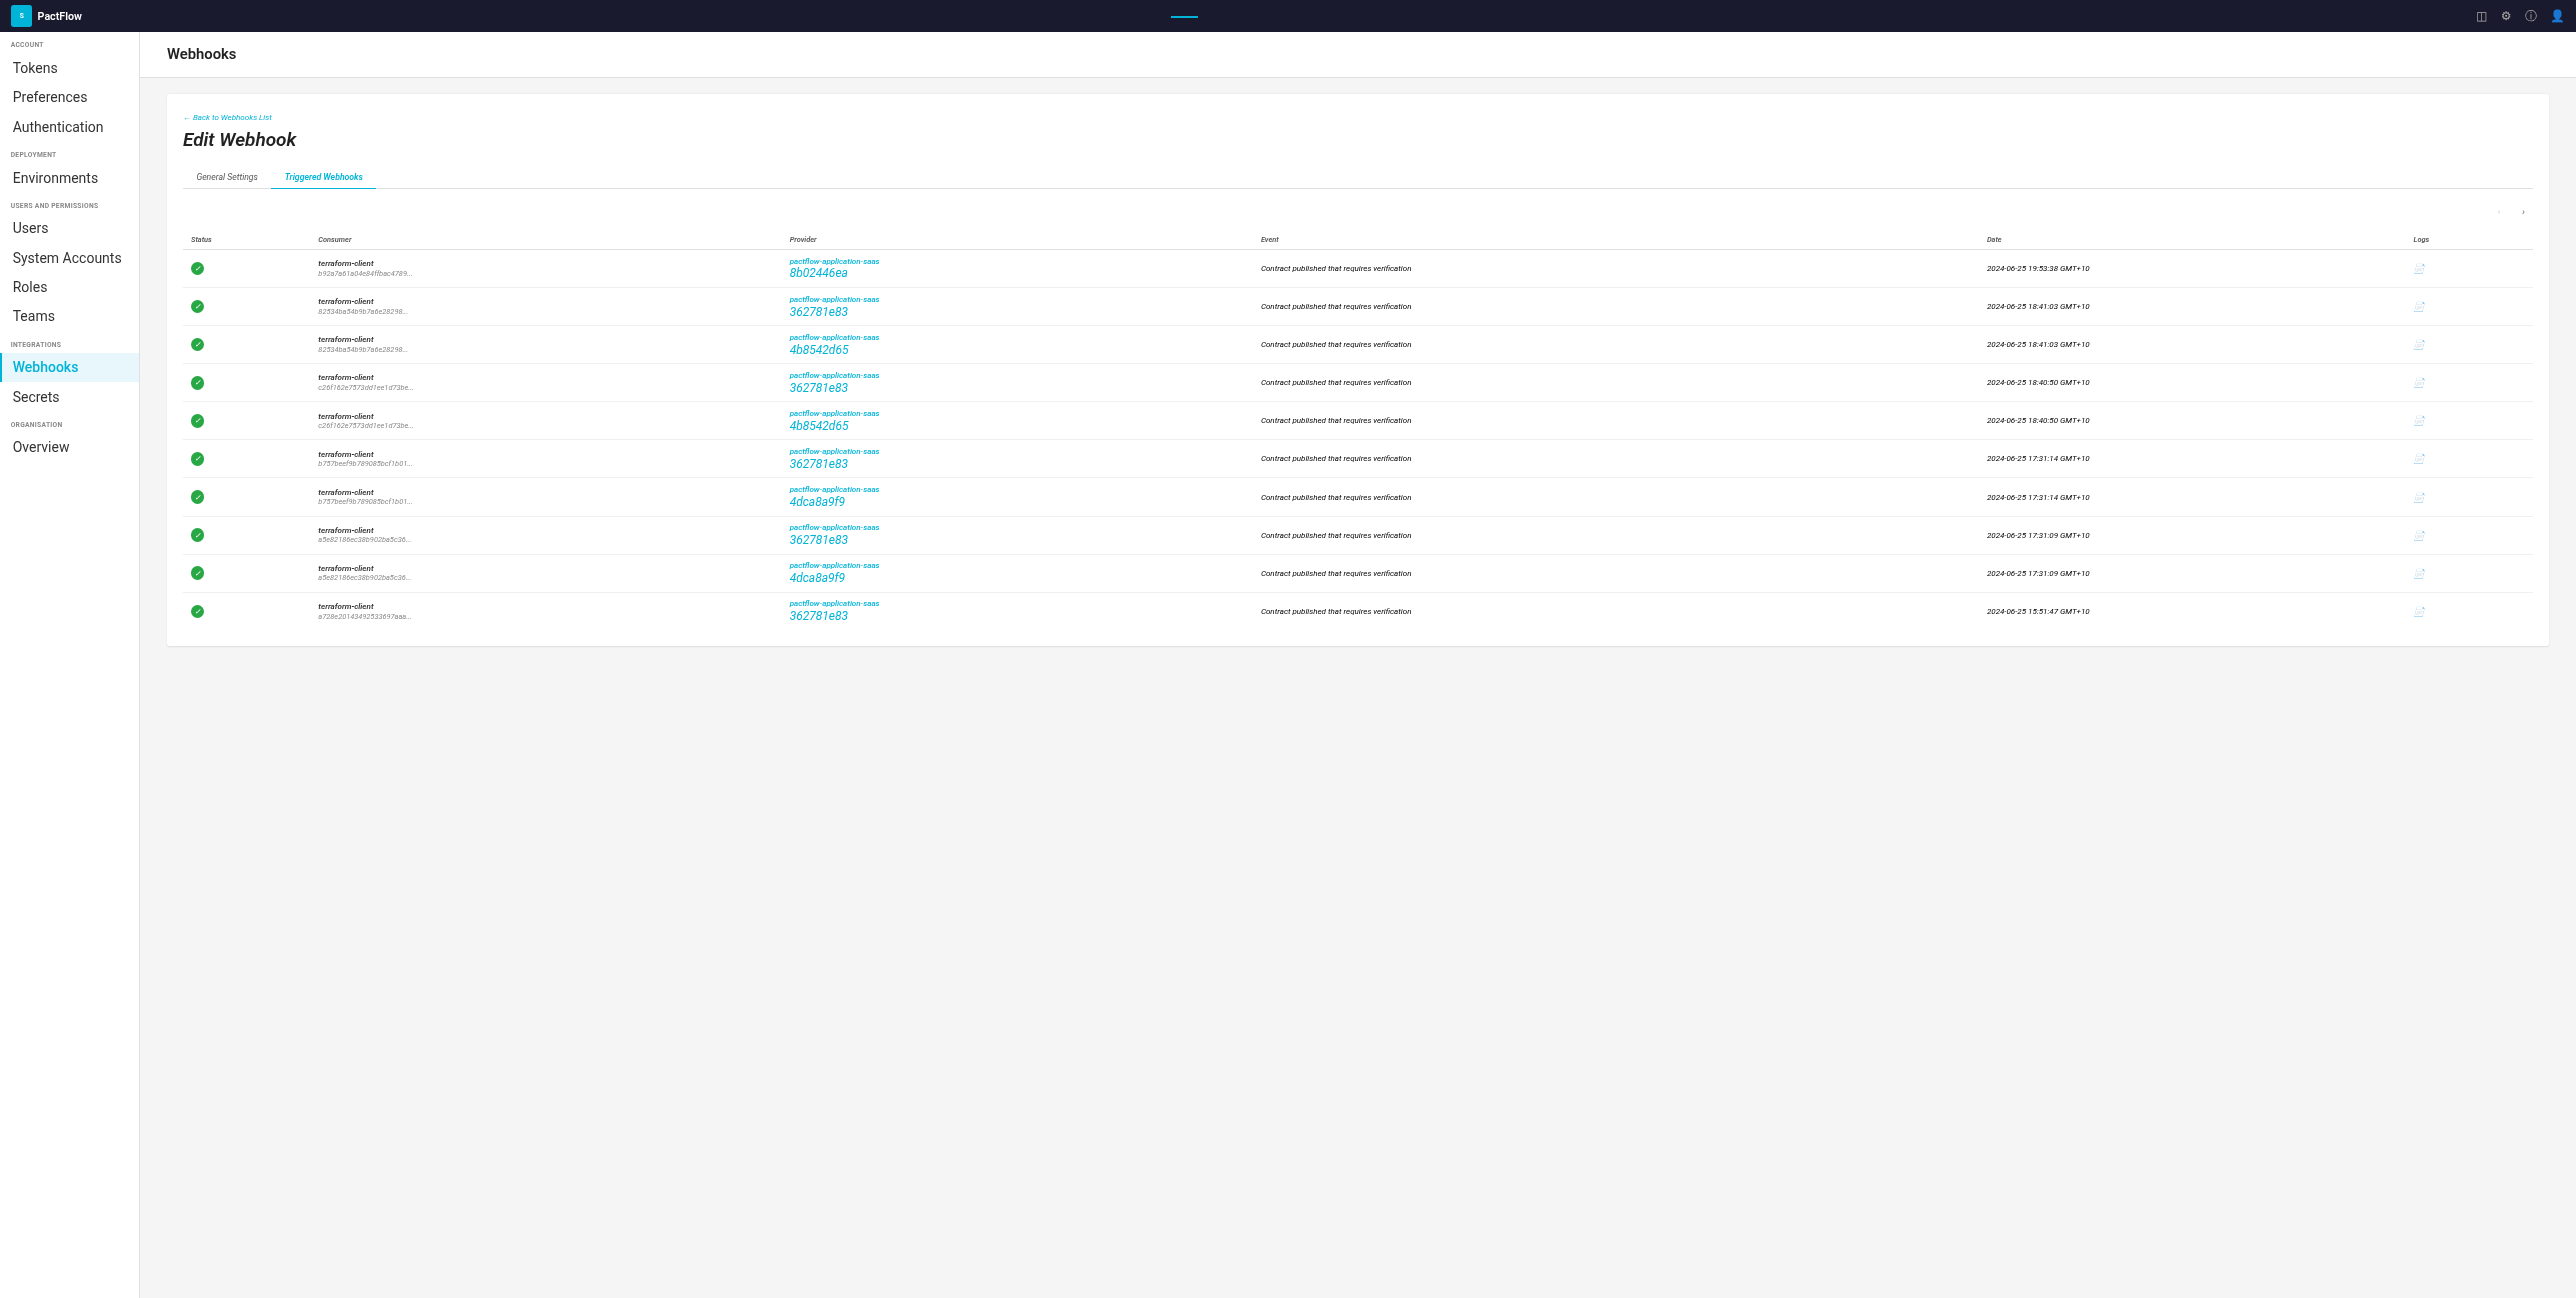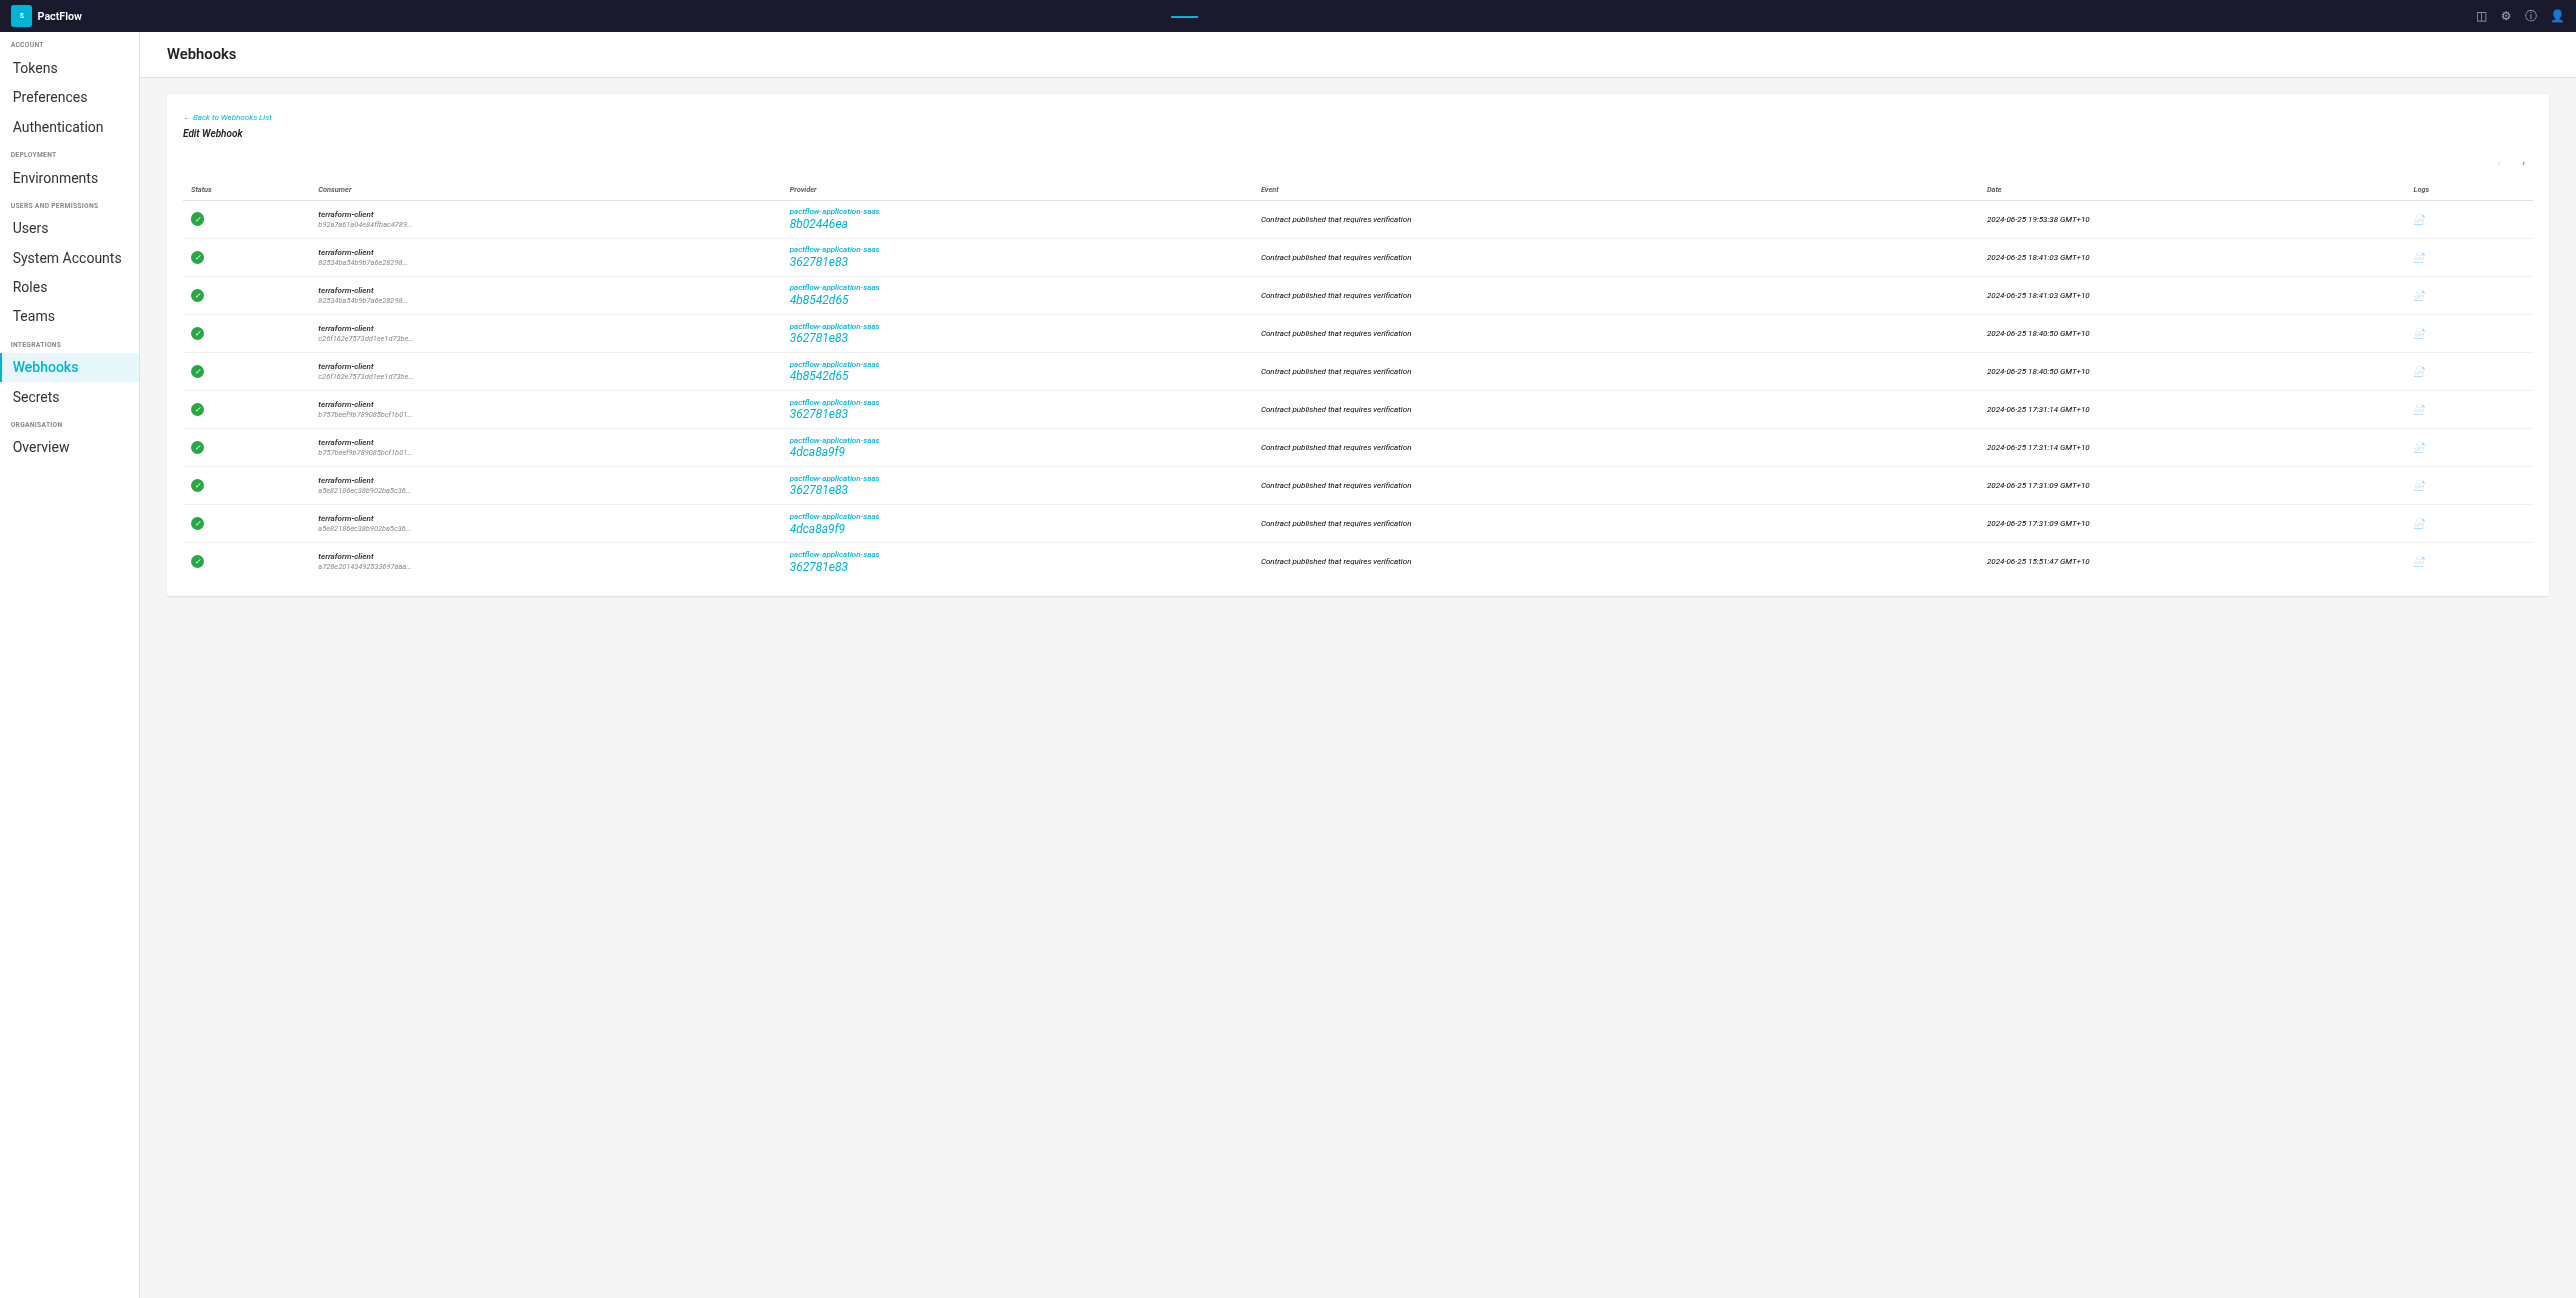--- a/index.html
+++ b/index.html
@@ -130,21 +130,21 @@
       color: #00b4d8;
       cursor: pointer;
       display: inline-flex;
       align-items: center;
       gap: 2.7px;
       margin-bottom: 6.7px;
       text-decoration: none;
     }
 
     .card-title {
-      font-size: 10px;
+      font-size: 19px;
       font-weight: 600;
       color: #222;
       margin-bottom: 13.4px;
     }
 
     
     .tabs {
       display: flex;
       border-bottom: 1.3px solid #e0e0e0;
       margin-bottom: 13.4px;
@@ -303,20 +303,24 @@
   <div class="content">
     <div class="page-header">
       <h1 class="page-title">Webhooks</h1>
     </div>
     <div class="page-body">
       <div class="card">
 
         <a class="back-link">← Back to Webhooks List</a>
         <h2 class="card-title">Edit Webhook</h2>
 
+        <div class="tabs">
+          <div class="tab">General Settings</div>
+          <div class="tab active">Triggered Webhooks</div>
+        </div>
 
         <div class="pagination">
           <div class="pag-btn disabled">‹</div>
           <div class="pag-btn">›</div>
         </div>
 
         <table class="webhook-table">
           <thead>
             <tr>
               <th class="col-status">Status</th>

